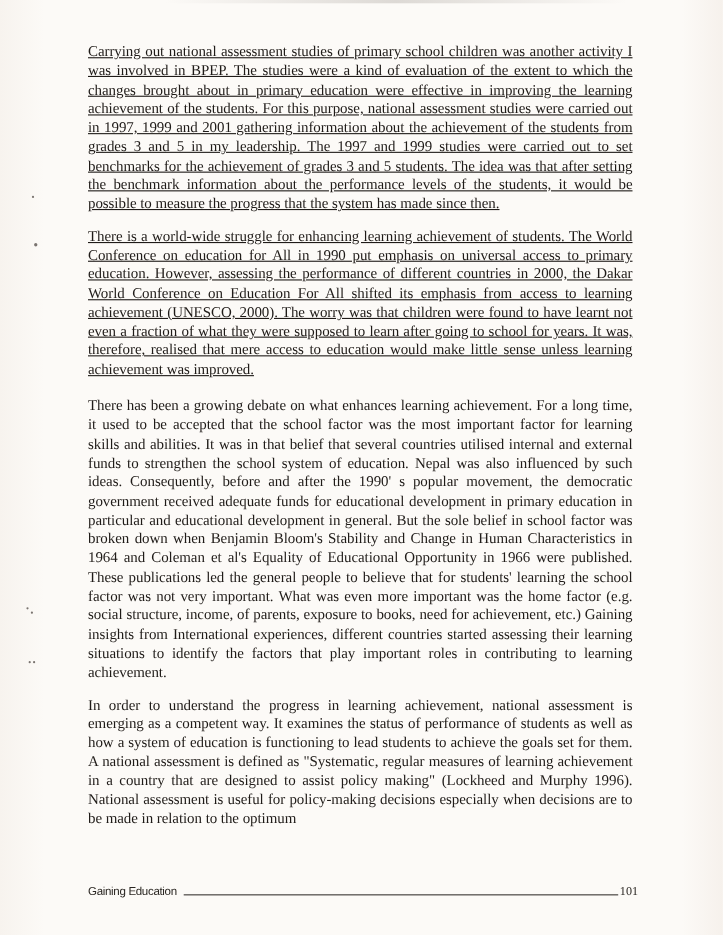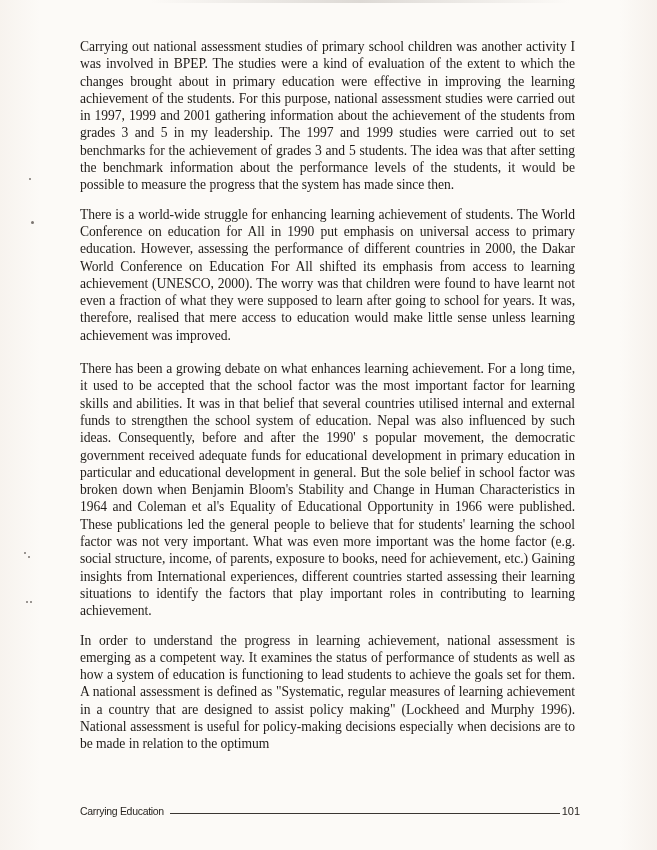--- a/index.html
+++ b/index.html
@@ -38,22 +38,22 @@
       width: 495px;
     }
     .para {
       margin: 0 0 12px 0;
       font-size: 13.6px;
       line-height: 17.3px;
       text-align: justify;
       text-align-last: left;
       letter-spacing: -0.05px;
     }
-    .para.p1 { margin-bottom: 12px; }
-    .para.p2 { margin-bottom: 0; }
+    .para.p1 { margin-bottom: 12px; text-decoration: underline; }
+    .para.p2 { margin-bottom: 0; text-decoration: underline; }
     .para.p3 { margin-bottom: 12px; margin-top: 16px; }
     .footer {
       position: absolute;
       left: 80px;
       top: 797px;
       width: 500px;
       height: 20px;
       display: flex;
       align-items: flex-end;
       font-family: "Liberation Sans", "DejaVu Sans", sans-serif;
@@ -64,21 +64,21 @@
       color: #2a2622;
       white-space: nowrap;
     }
     .footer-rule {
       flex: 1;
       height: 0;
       border-bottom: 1.2px solid #3a3632;
       margin: 0 2px 3px 6px;
     }
     .footer-page {
-      font-family: Liberation Sans, sans-serif;
+      font-family: Liberation Serif, serif;
       font-size: 11px;
       color: #2a2622;
     }
     .margin-mark {
       position: absolute;
       width: 2px;
       height: 2px;
       border-radius: 50%;
       background: #7a7470;
     }
@@ -97,17 +97,17 @@
   <span class="margin-mark" style="left:30px;top:601px;"></span>
 
   <div class="content">
     <p class="para p1">Carrying out national assessment studies of primary school children was another activity I was involved in BPEP. The studies were a kind of evaluation of the extent to which the changes brought about in primary education were effective in improving the learning achievement of the students. For this purpose, national assessment studies were carried out in 1997, 1999 and 2001 gathering information about the achievement of the students from grades 3 and 5 in my leadership. The 1997 and 1999 studies were carried out to set benchmarks for the achievement of grades 3 and 5 students. The idea was that after setting the benchmark information about the performance levels of the students, it would be possible to measure the progress that the system has made since then.</p>
     <p class="para p2">There is a world-wide struggle for enhancing learning achievement of students. The World Conference on education for All in 1990 put emphasis on universal access to primary education. However, assessing the performance of different countries in 2000, the Dakar World Conference on Education For All shifted its emphasis from access to learning achievement (UNESCO, 2000). The worry was that children were found to have learnt not even a fraction of what they were supposed to learn after going to school for years. It was, therefore, realised that mere access to education would make little sense unless learning achievement was improved.</p>
     <p class="para p3">There has been a growing debate on what enhances learning achievement. For a long time, it used to be accepted that the school factor was the most important factor for learning skills and abilities. It was in that belief that several countries utilised internal and external funds to strengthen the school system of education. Nepal was also influenced by such ideas. Consequently, before and after the 1990' s popular movement, the democratic government received adequate funds for educational development in primary education in particular and educational development in general. But the sole belief in school factor was broken down when Benjamin Bloom's Stability and Change in Human Characteristics in 1964 and Coleman et al's Equality of Educational Opportunity in 1966 were published. These publications led the general people to believe that for students' learning the school factor was not very important. What was even more important was the home factor (e.g. social structure, income, of parents, exposure to books, need for achievement, etc.) Gaining insights from International experiences, different countries started assessing their learning situations to identify the factors that play important roles in contributing to learning achievement.</p>
     <p class="para p4">In order to understand the progress in learning achievement, national assessment is emerging as a competent way. It examines the status of performance of students as well as how a system of education is functioning to lead students to achieve the goals set for them. A national assessment is defined as "Systematic, regular measures of learning achievement in a country that are designed to assist policy making" (Lockheed and Murphy 1996). National assessment is useful for policy-making decisions especially when decisions are to be made in relation to the optimum</p>
   </div>
 
   <div class="footer">
-    <span class="footer-label">Carrying Education</span>
+    <span class="footer-label">Gaining Education</span>
     <span class="footer-rule"></span>
     <span class="footer-page">101</span>
   </div>
 </div>
 
 </body></html>

